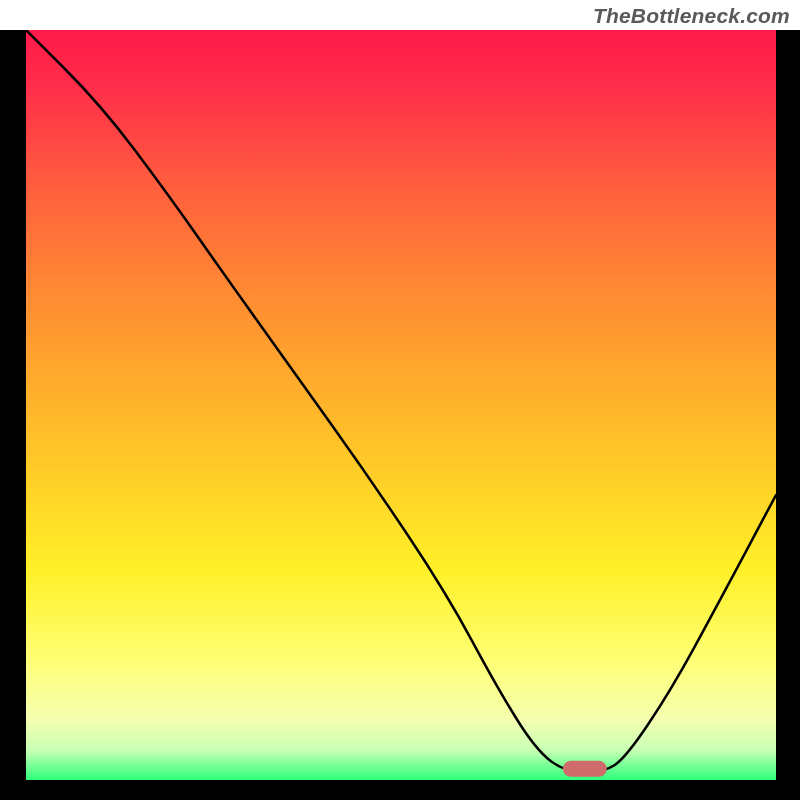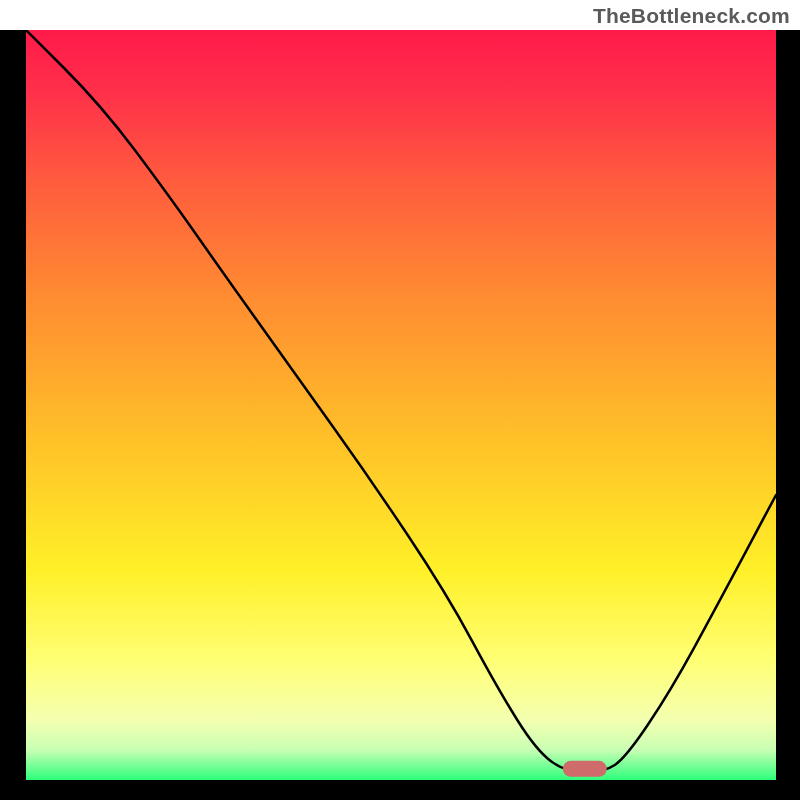--- a/index.html
+++ b/index.html
@@ -8,20 +8,21 @@
     width: 800px;
     height: 800px;
     background: #ffffff;
     overflow: hidden;
     font-family: Arial, Helvetica, sans-serif;
   }
   .chart-wrap {
     position: relative;
     width: 800px;
     height: 800px;
+    font-style: italic;
   }
   .watermark {
     position: absolute;
     top: 4px;
     right: 10px;
     font-size: 21px;
     font-weight: 600;
     color: #5a5a5a;
     letter-spacing: 0.2px;
     z-index: 10;

